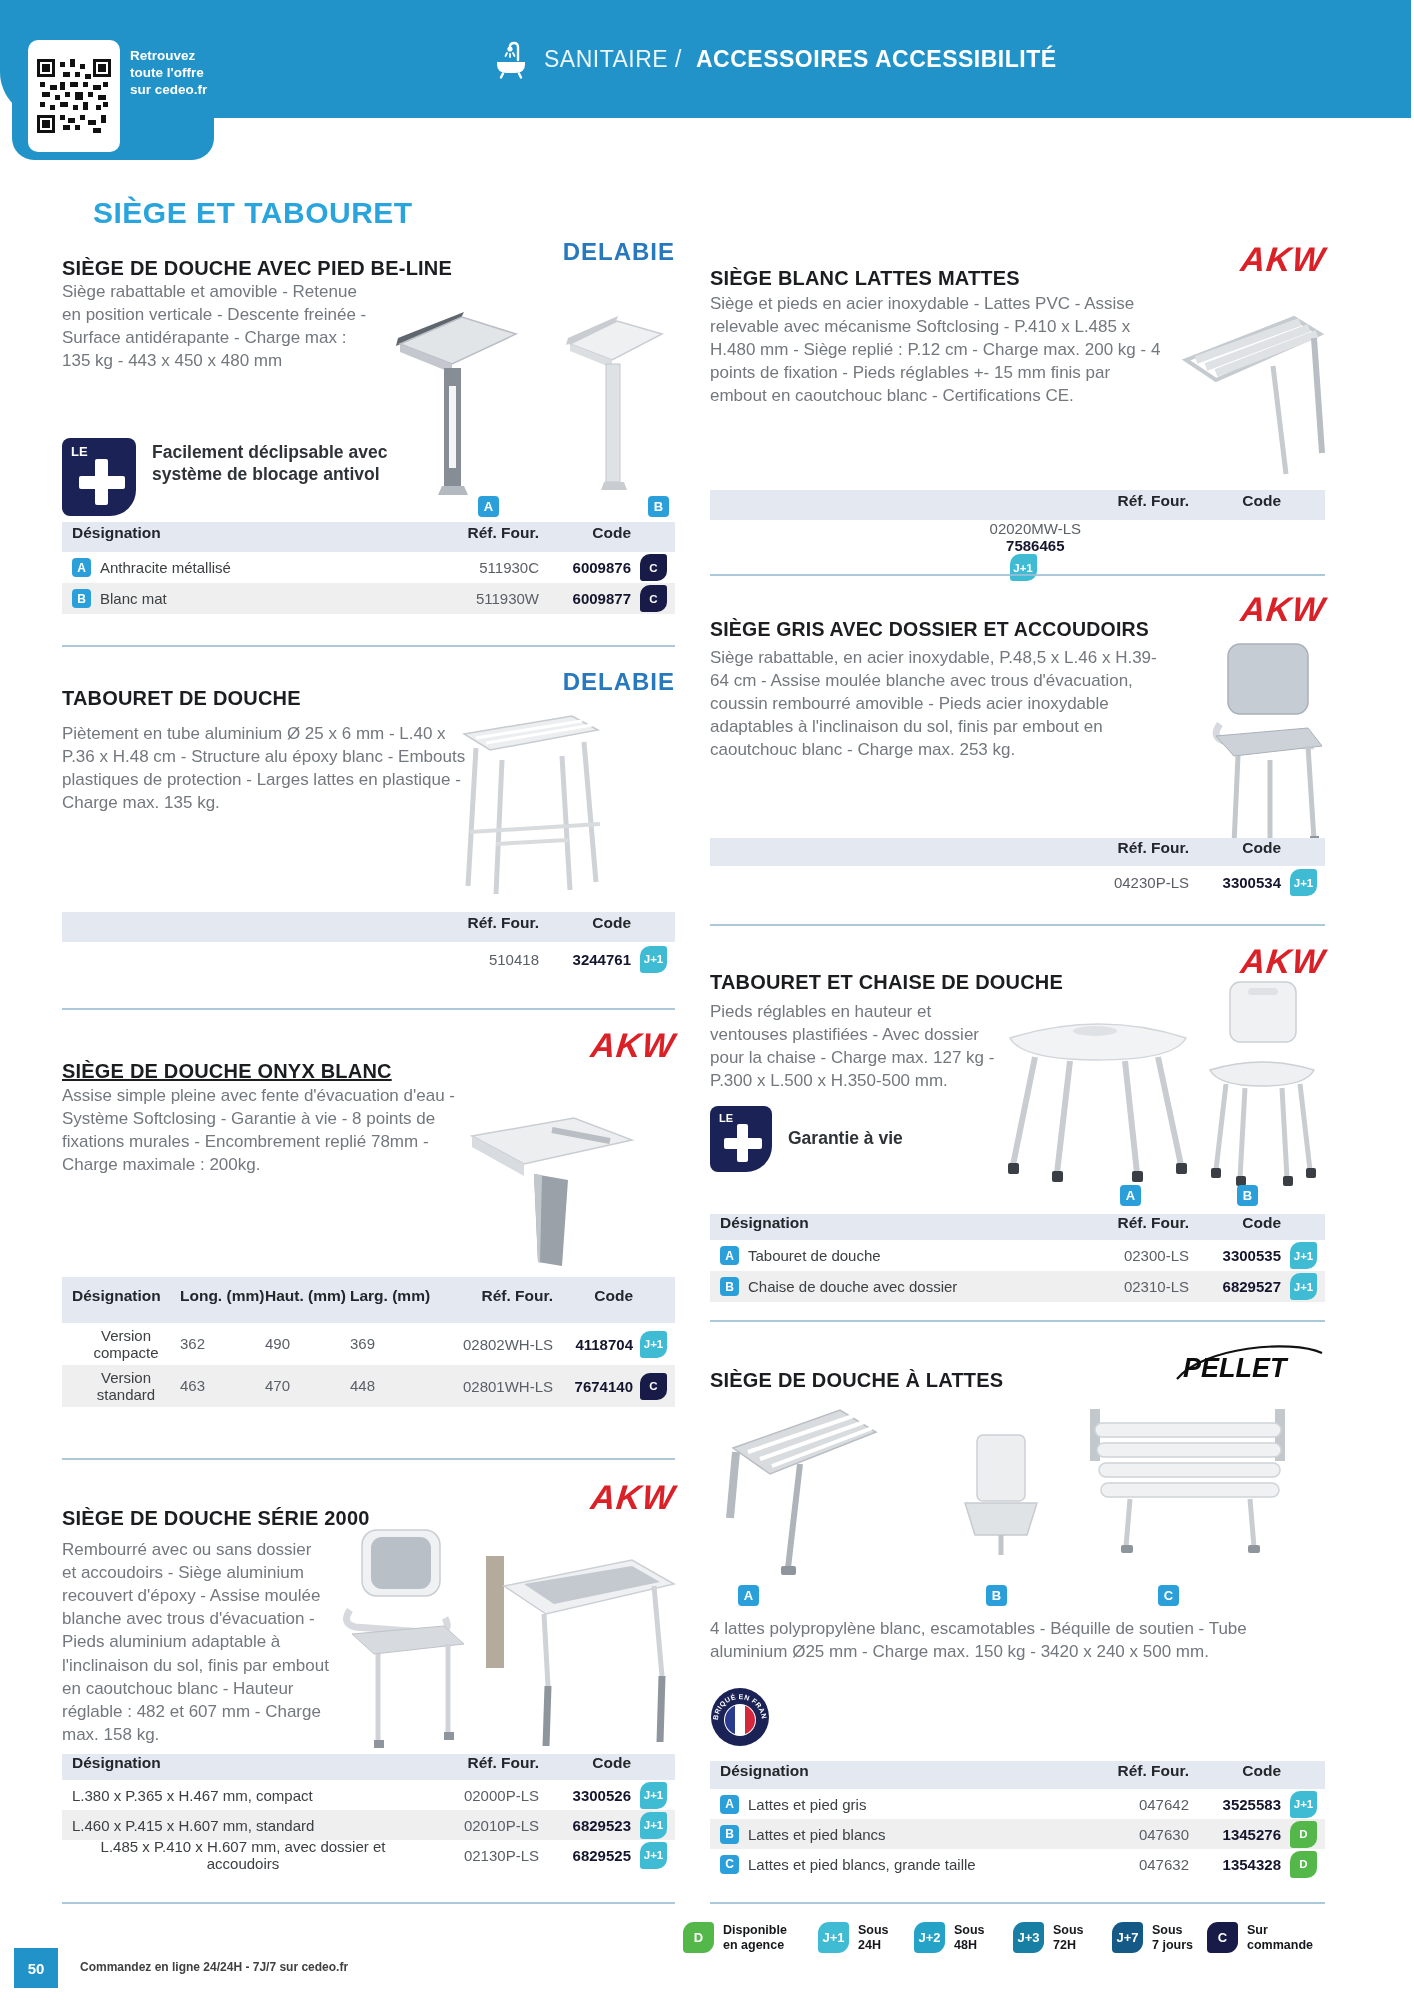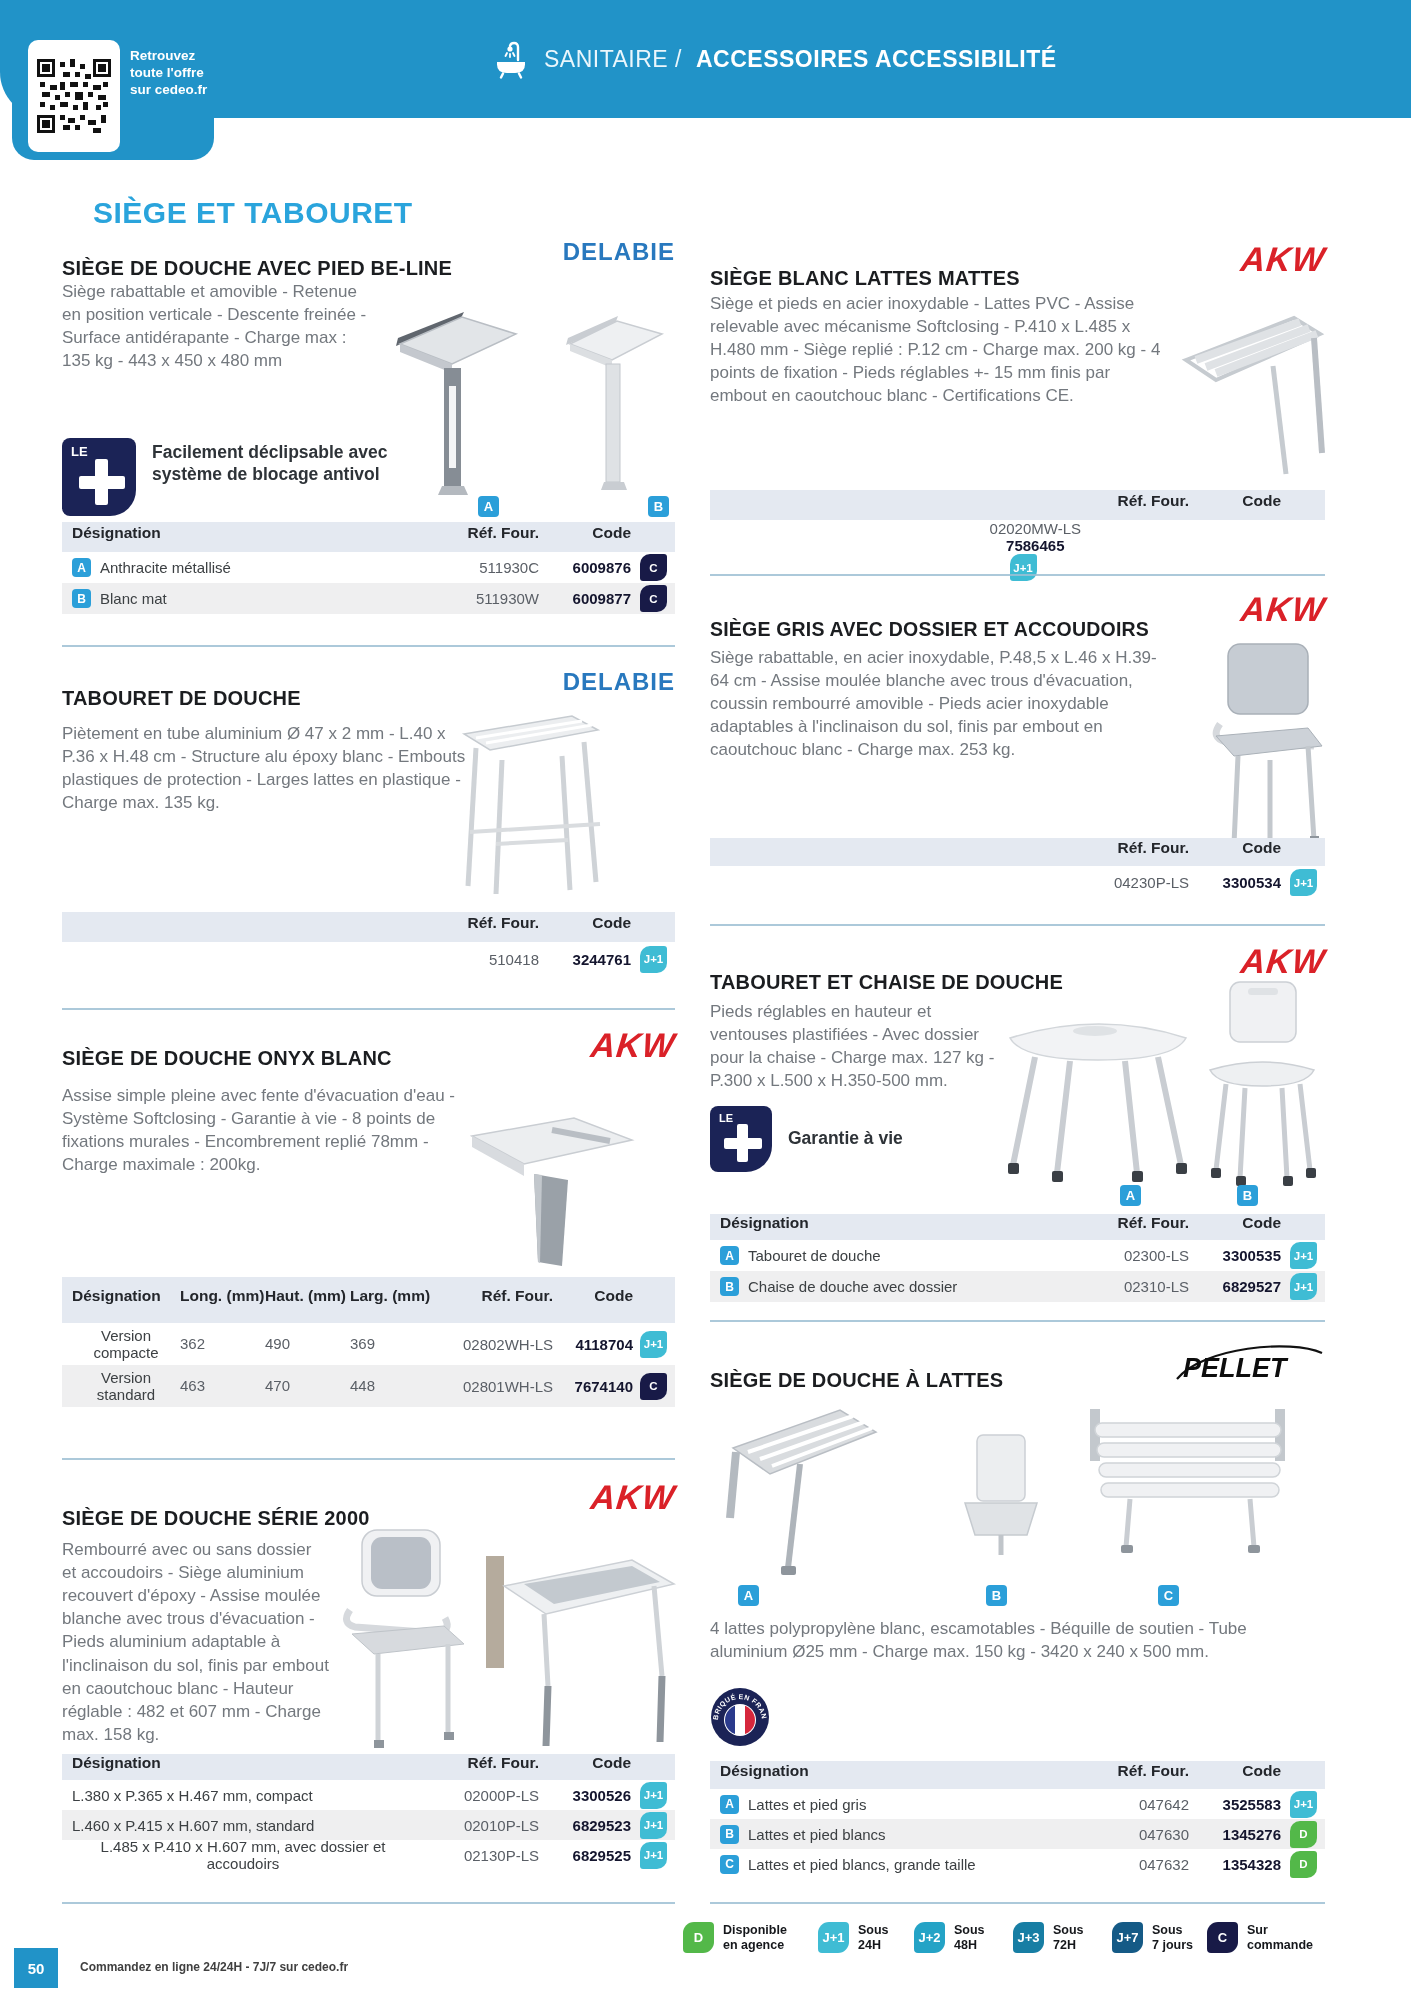--- a/index.html
+++ b/index.html
@@ -187,21 +187,21 @@
       <span class="c-av">
           <i class="av av-c">C</i>
         </span>
     </div>
   </div>
 </section>
 
 <section class="sec secL" style="top:660px;height:330px;">
   <h2 class="title" style="top:10px;">TABOURET DE DOUCHE</h2>
   <span class="brand delabie" style="top:8px;">DELABIE</span>
-  <p class="desc" style="top:62px;width:405px;">Piètement en tube aluminium Ø 47 x 2 mm - L.40 x P.36 x H.48 cm - Structure alu époxy blanc - Embouts plastiques de protection - Larges lattes en plastique - Charge max. 135 kg.</p>
+  <p class="desc" style="top:62px;width:405px;">Piètement en tube aluminium Ø 25 x 6 mm - L.40 x P.36 x H.48 cm - Structure alu époxy blanc - Embouts plastiques de protection - Larges lattes en plastique - Charge max. 135 kg.</p>
   <div class="imgzone" style="left:388px;top:30px;width:175px;height:215px;">
     <svg width="160" height="212" viewBox="0 0 160 212">
       <g stroke="#cfd3d7" stroke-width="5" fill="none">
         <path d="M26 58 L18 196"></path>
           <path d="M134 52 L146 192"></path>
           <path d="M52 70 L46 204"></path>
           <path d="M112 66 L120 200"></path>
       </g>
       <path d="M20 142 L150 134 M46 154 L118 150" stroke="#d9dcdf" stroke-width="4" fill="none"></path>
       <polygon points="14,44 122,26 148,40 40,60" fill="#eceef0" stroke="#c6cbd0" stroke-width="1.5"></polygon>
@@ -220,21 +220,21 @@
       <span class="c-ref">510418</span>
       <span class="c-code">3244761</span>
       <span class="c-av">
           <i class="av av-j1">J+1</i>
         </span>
     </div>
   </div>
 </section>
 
 <section class="sec secL" style="top:1022px;height:400px;">
-  <h2 class="title" style="top:8px;">SIÈGE DE DOUCHE ONYX BLANC</h2>
+  <h2 class="title" style="top:21px;text-decoration:underline;">SIÈGE DE DOUCHE ONYX BLANC</h2>
   <span class="brand akw" style="top:4px;">AKW</span>
   <p class="desc" style="top:62px;width:398px;">Assise simple pleine avec fente d'évacuation d'eau - Système Softclosing - Garantie à vie - 8 points de fixations murales - Encombrement replié 78mm - Charge maximale : 200kg.</p>
   <div class="imgzone" style="left:390px;top:58px;width:200px;height:195px;">
     <svg width="195" height="192" viewBox="0 0 195 192">
       <polygon points="20,56 122,38 180,60 72,84" fill="#eceef0" stroke="#c9cdd2" stroke-width="1.5"></polygon>
       <line x1="100" y1="50" x2="158" y2="61" stroke="#b9bec4" stroke-width="6"></line>
       <polygon points="20,56 72,84 72,96 20,67" fill="#d8dbdf"></polygon>
       <polygon points="82,94 116,100 110,186 86,182" fill="#9aa1a8"></polygon>
       <polygon points="82,94 90,95 88,183 86,182" fill="#c2c7cc"></polygon>
     </svg>

